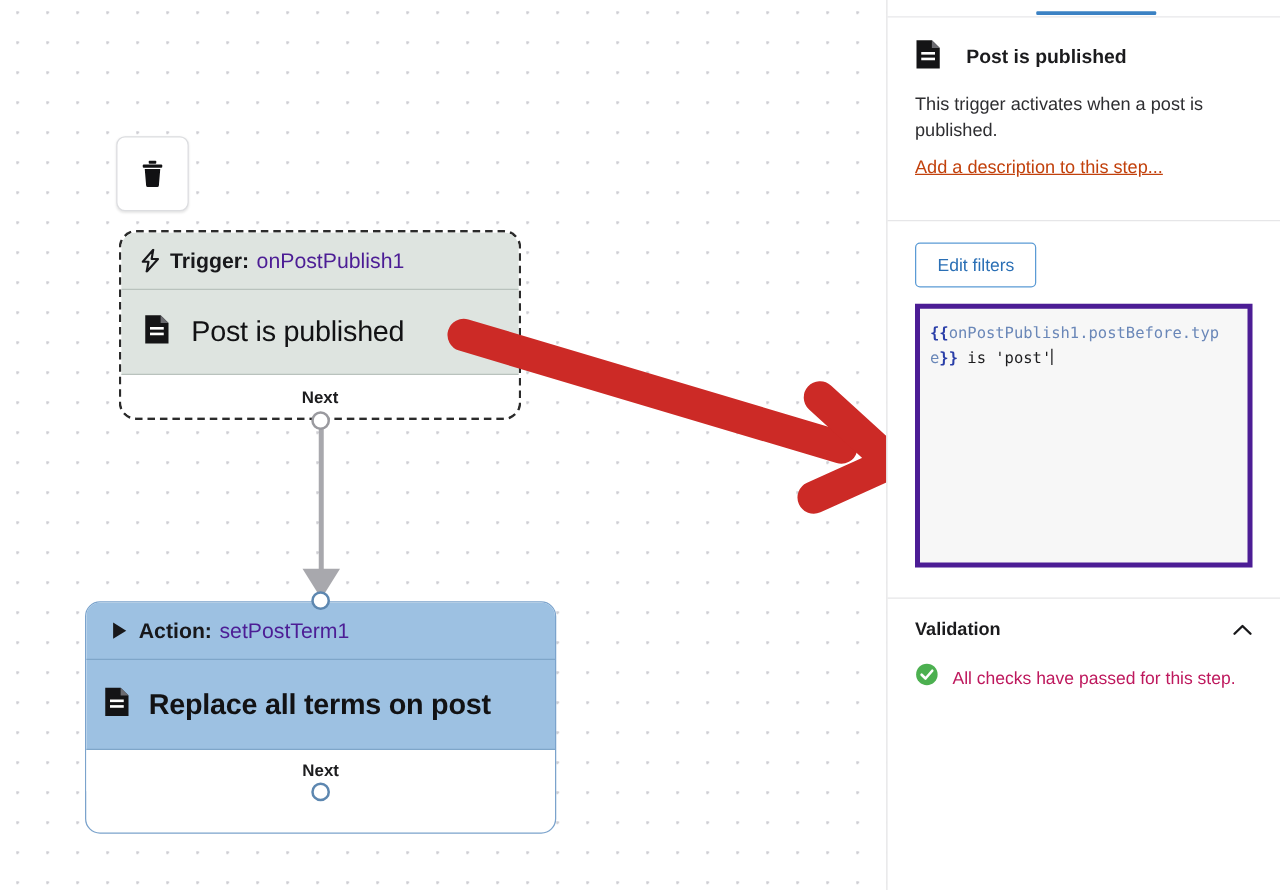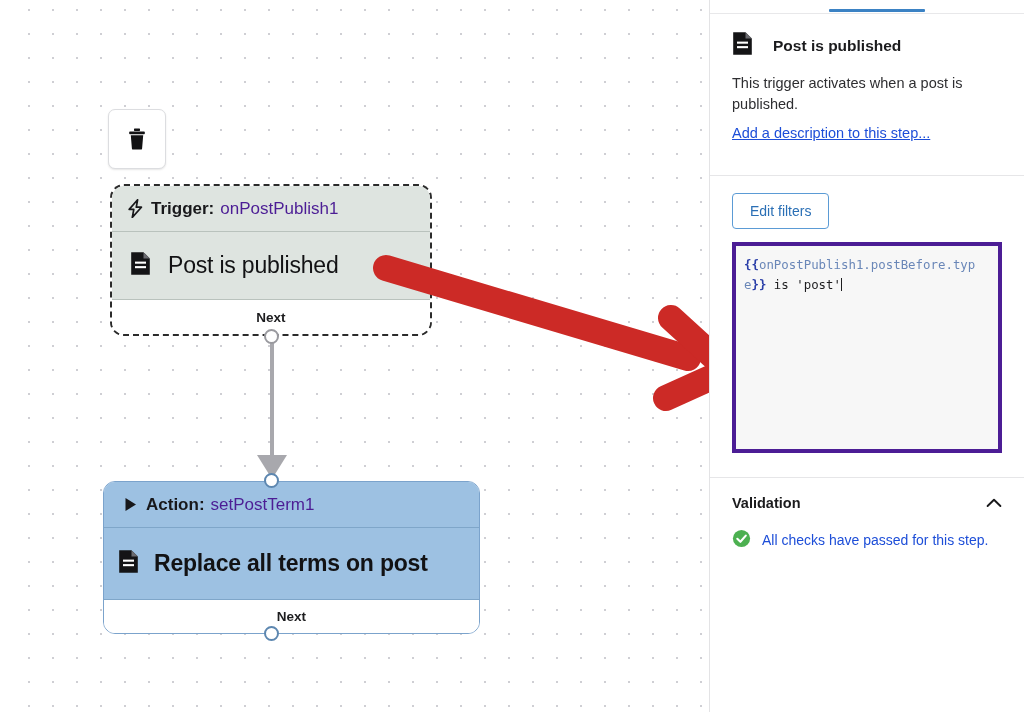--- a/index.html
+++ b/index.html
@@ -7,21 +7,21 @@
     margin: 0; padding: 0;
     width: 1024px; height: 712px;
     overflow: hidden;
     font-family: "Liberation Sans", sans-serif;
     background: #ffffff;
   }
   #app { position: relative; width: 1024px; height: 712px; }
 
   
   #canvas {
-    position: absolute; left: 16px; top: 0;
+    position: absolute; left: 1px; top: 0;
     width: 709px; height: 712px;
     background-color: #ffffff;
     background-image:
       radial-gradient(circle at 1px 1px, #cfcfd4 1.1px, rgba(0,0,0,0) 1.3px);
     background-size: 24px 24px;
     background-position: 12px 9px;
     overflow: hidden;
   }
 
   
@@ -82,26 +82,25 @@
     border: 2px solid #9a9a9f;
   }
   #port-trigger-out { left: 248px; top: 329px; }
 
   
   #connector { position: absolute; left: 0; top: 0; width: 709px; height: 712px; pointer-events:none; }
 
   
   #action-node {
     position: absolute; left: 67px; top: 481px;
-    width: 377px; height: 153px;
+    width: 377px; height: 186px;
     border: 1px solid #7ba3cc;
     border-radius: 12px;
     background: #ffffff;
     overflow: hidden;
-    margin-left: 20px;
   }
   #action-node .node-head {
     height: 46px;
     background: #9dc1e2;
     border-bottom: 1px solid #7fa6c9;
     display: flex; align-items: center;
     padding-left: 20px;
     font-size: 17px;
   }
   #action-node .node-body {
@@ -147,21 +146,21 @@
   
   #panel-header { display: flex; align-items: center; gap: 20px; padding: 17px 22px 0 22px; }
   #panel-header .ph-title { font-size: 15.5px; font-weight: bold; color: #1b1b1d; }
   #panel-desc {
     padding: 13px 22px 0 22px;
     font-size: 14.5px; color: #2e2e31; line-height: 1.47; max-width: 280px;
   }
   #panel-link {
     display: inline-block;
     padding: 9px 22px 17px 22px;
-    font-size: 14.5px; color: #1d4ed8;
+    font-size: 14.5px; color: #c2410c;
     text-decoration: underline; cursor: pointer;
   }
 
   .section-head {
     display: flex; align-items: center; justify-content: space-between;
     padding: 17px 22px 0 22px;
   }
   .section-head .sh-title { font-size: 14.5px; font-weight: bold; color: #1b1b1d; }
   .chev { cursor: pointer; display:inline-flex; }
 
@@ -204,21 +203,21 @@
   .tok-str   { color: #1d1d1f; }
   .caret {
     display:inline-block; width:1px; height:13px;
     background:#1d1d1f; vertical-align:-2px;
   }
 
   #validation-row {
     display: flex; align-items: center; gap: 11px;
     padding: 18px 22px 0 22px;
   }
-  #validation-row .vr-text { font-size: 14px; color: #1d4ed8; }
+  #validation-row .vr-text { font-size: 14px; color: #be185d; }
 
   #sect-validation-wrap { margin-top: 24px; border-top: 1px solid #e6e6e8; }
   #sect-conditions-wrap { margin-top: 17px; border-top: 1px solid #e6e6e8; }
 </style>
 </head>
 <body>
 
 <div id="app">
 
   <div id="canvas">

